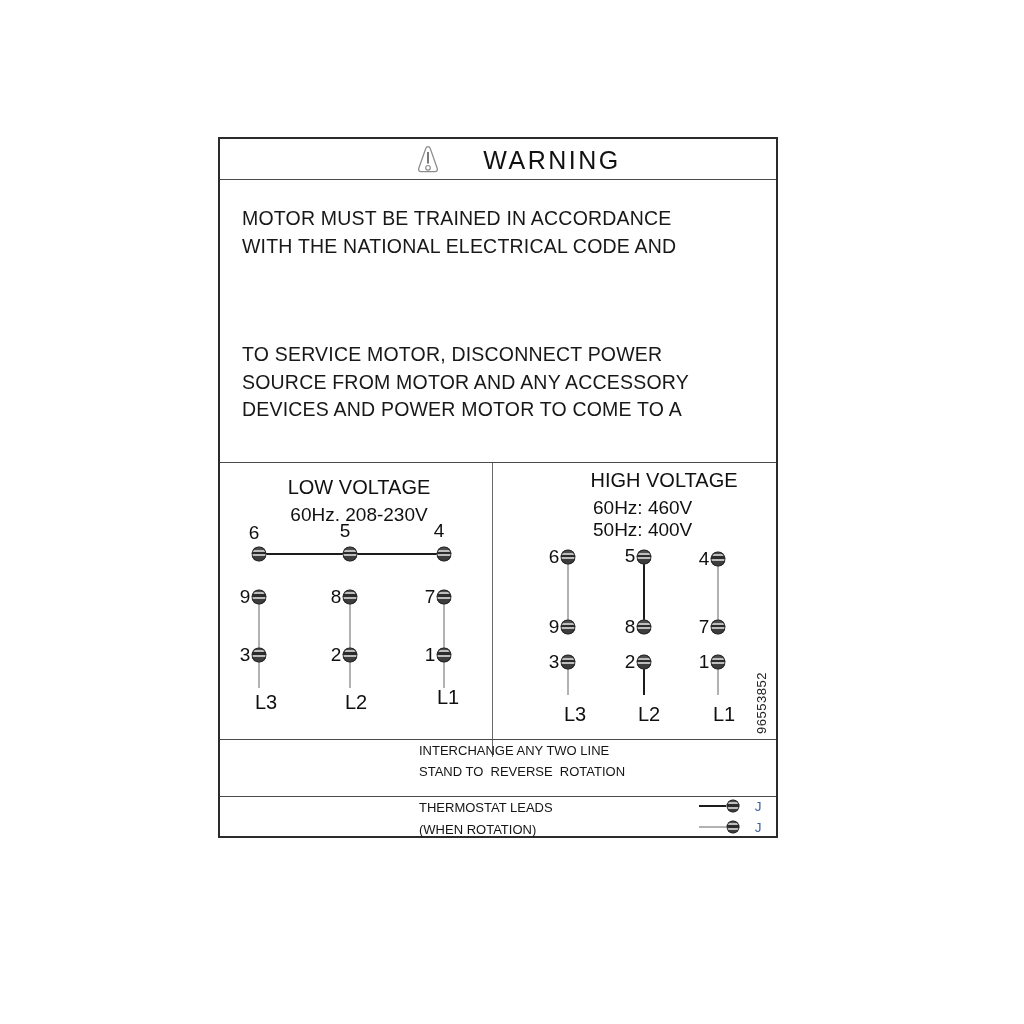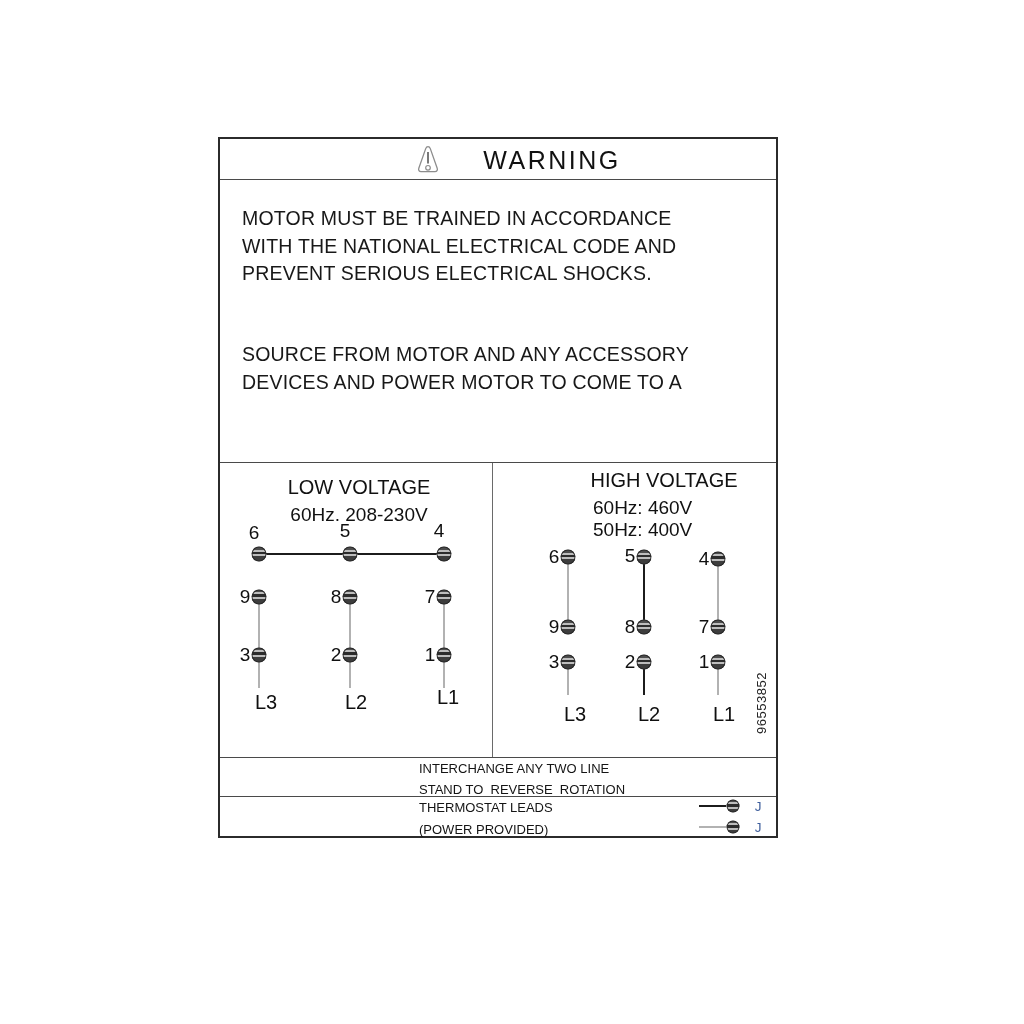--- a/index.html
+++ b/index.html
@@ -35,21 +35,21 @@
   .dot.small{width:13px;height:13px;}
   .num{position:absolute;transform:translate(-50%,-50%);font-size:19px;color:#101010;}
   .llabel{position:absolute;transform:translateX(-50%);font-size:20px;color:#101010;}
   .wire{position:absolute;background:#b2b2b2;}
   .wire.dark{background:#1c1c1c;}
 
   .partnum{position:absolute;left:268px;top:240px;transform:translate(-50%,-50%) rotate(-90deg);
            font-size:13px;letter-spacing:0.5px;color:#222;white-space:nowrap;}
 
   
-  .note-sec{position:absolute;left:0;top:618px;width:100%;height:39px;
+  .note-sec{position:absolute;left:0;top:600px;width:100%;height:39px;
             border-top:1.5px solid #4a4a4a;box-sizing:border-box;text-decoration:underline;}
   .thermo-sec{position:absolute;left:0;top:657px;width:100%;height:44px;
             border-top:1.5px solid #4a4a4a;box-sizing:border-box;}
   .small-text{position:absolute;left:199px;font-size:13px;color:#141414;white-space:pre;}
   .j-label{position:absolute;transform:translate(-50%,-50%);font-size:13.5px;color:#3e5e9c;}
 </style>
 </head>
 <body>
 
 <div class="canvas">
@@ -60,23 +60,23 @@
         <path d="M11 1.6 C12.3 1.6 12.9 2.5 13.3 3.6 L20.2 23.2 C20.8 25 19.9 26.6 18 26.6 L4 26.6 C2.1 26.6 1.2 25 1.8 23.2 L8.7 3.6 C9.1 2.5 9.7 1.6 11 1.6 Z" fill="none" stroke="#8d8d8d" stroke-width="1.3"></path>
         <line x1="11" y1="7" x2="11" y2="18.5" stroke="#4c4c4c" stroke-width="1.5"></line>
         <circle cx="11" cy="22.8" r="2.3" fill="#ffffff" stroke="#8d8d8d" stroke-width="1.2"></circle>
       </svg>
       <div class="warn-title">WARNING</div>
     </div>
 
     <div class="para p1">
       <div>MOTOR MUST BE TRAINED IN ACCORDANCE</div>
       <div>WITH THE NATIONAL ELECTRICAL CODE AND</div>
-      <div>PREVENT SERIOUS ELECTRICAL SHOCKS.</div>
     </div>
     <div class="para p2">
+      <div>TO SERVICE MOTOR, DISCONNECT POWER</div>
       <div>SOURCE FROM MOTOR AND ANY ACCESSORY</div>
       <div>DEVICES AND POWER MOTOR TO COME TO A</div>
     </div>
 
     <div class="diagram">
 
       <div class="panel lv">
         <div class="panel-title" style="left:139px;top:13px">LOW VOLTAGE</div>
         <div class="panel-sub" style="left:139px;top:41px;transform:translateX(-50%)">60Hz. 208-230V</div>
 
@@ -152,21 +152,21 @@
       </div>
     </div>
 
     <div class="note-sec">
       <div class="small-text" style="top:3px">INTERCHANGE ANY TWO LINE</div>
       <div class="small-text" style="top:24px">STAND TO  REVERSE  ROTATION</div>
     </div>
 
     <div class="thermo-sec">
       <div class="small-text" style="top:3px">THERMOSTAT LEADS</div>
-      <div class="small-text" style="top:25px">(POWER PROVIDED)</div>
+      <div class="small-text" style="top:25px">(WHEN ROTATION)</div>
 
       <span class="wire dark" style="left:479px;top:8.4px;width:27px;height:1.6px"></span>
       <span class="dot small" style="left:513px;top:9px"></span>
       <span class="j-label" style="left:538px;top:9px">J</span>
 
       <span class="wire" style="left:479px;top:29.4px;width:27px;height:1.6px"></span>
       <span class="dot small" style="left:513px;top:30px"></span>
       <span class="j-label" style="left:538px;top:30px">J</span>
     </div>
 

